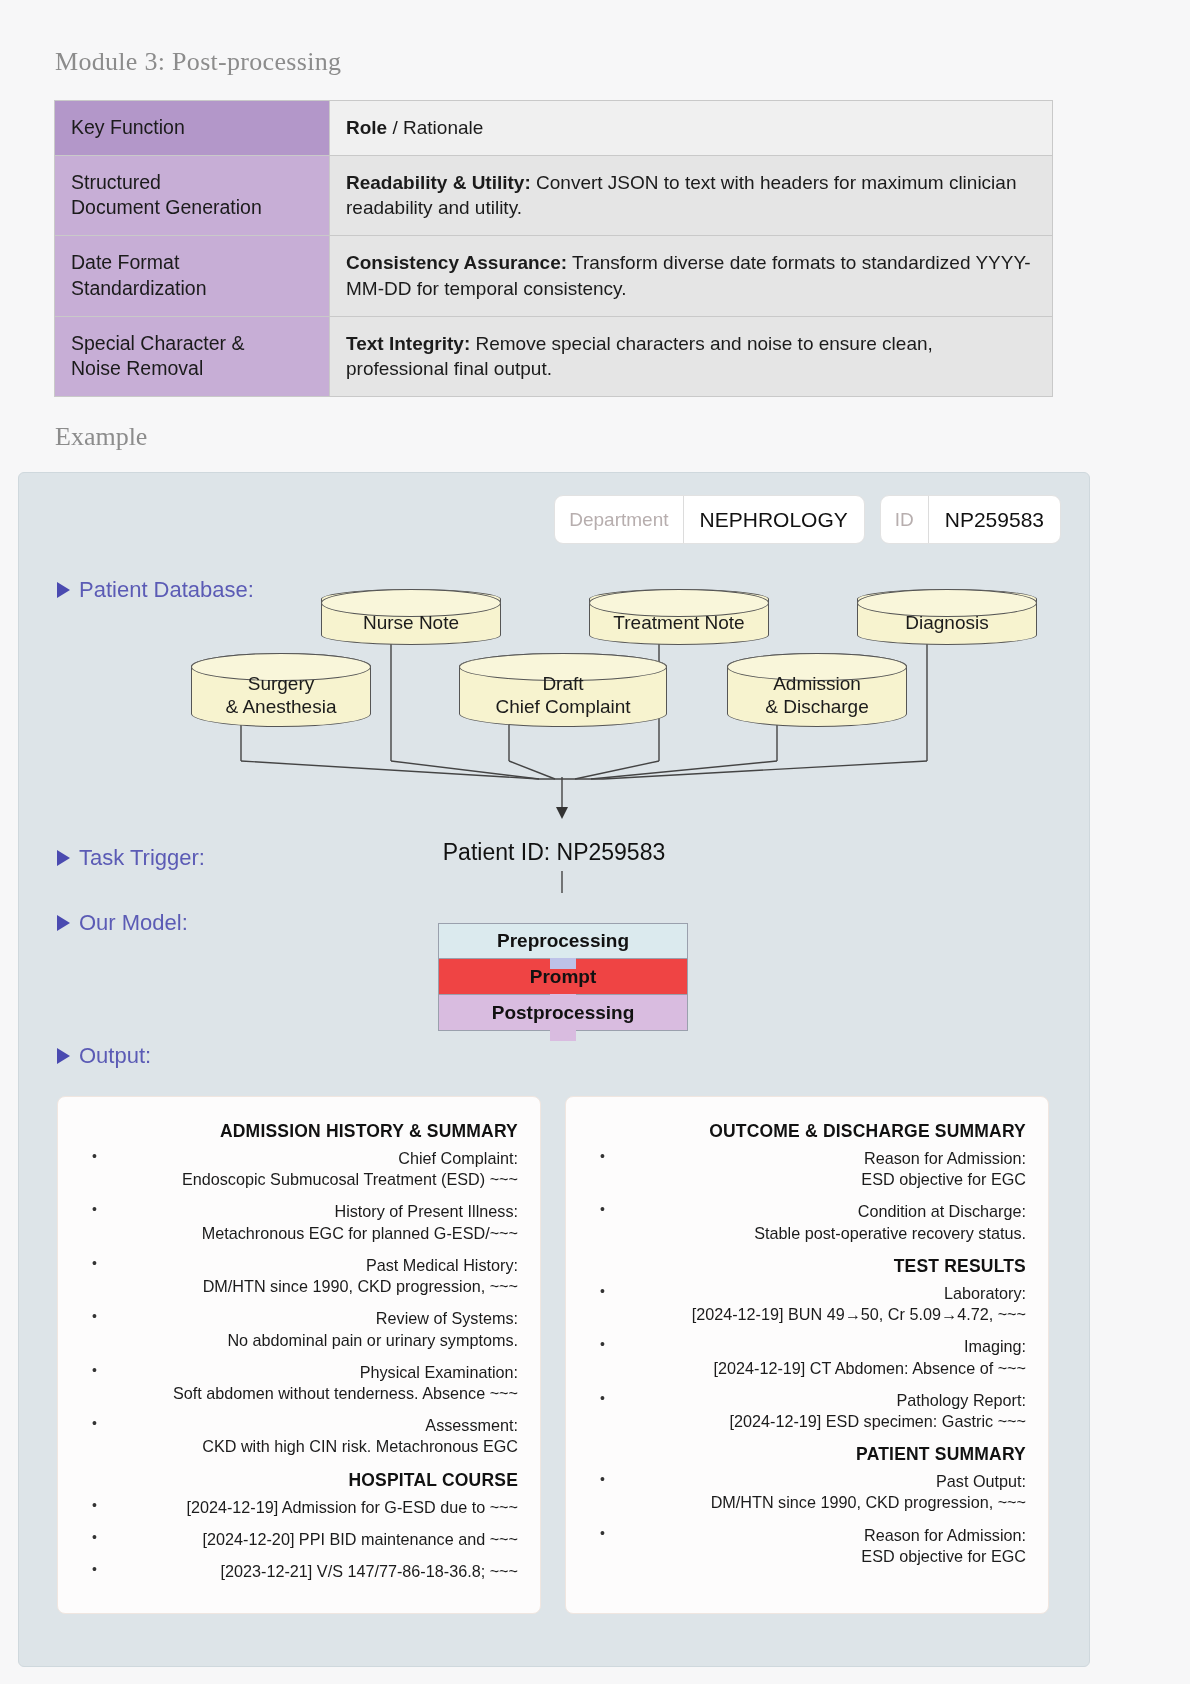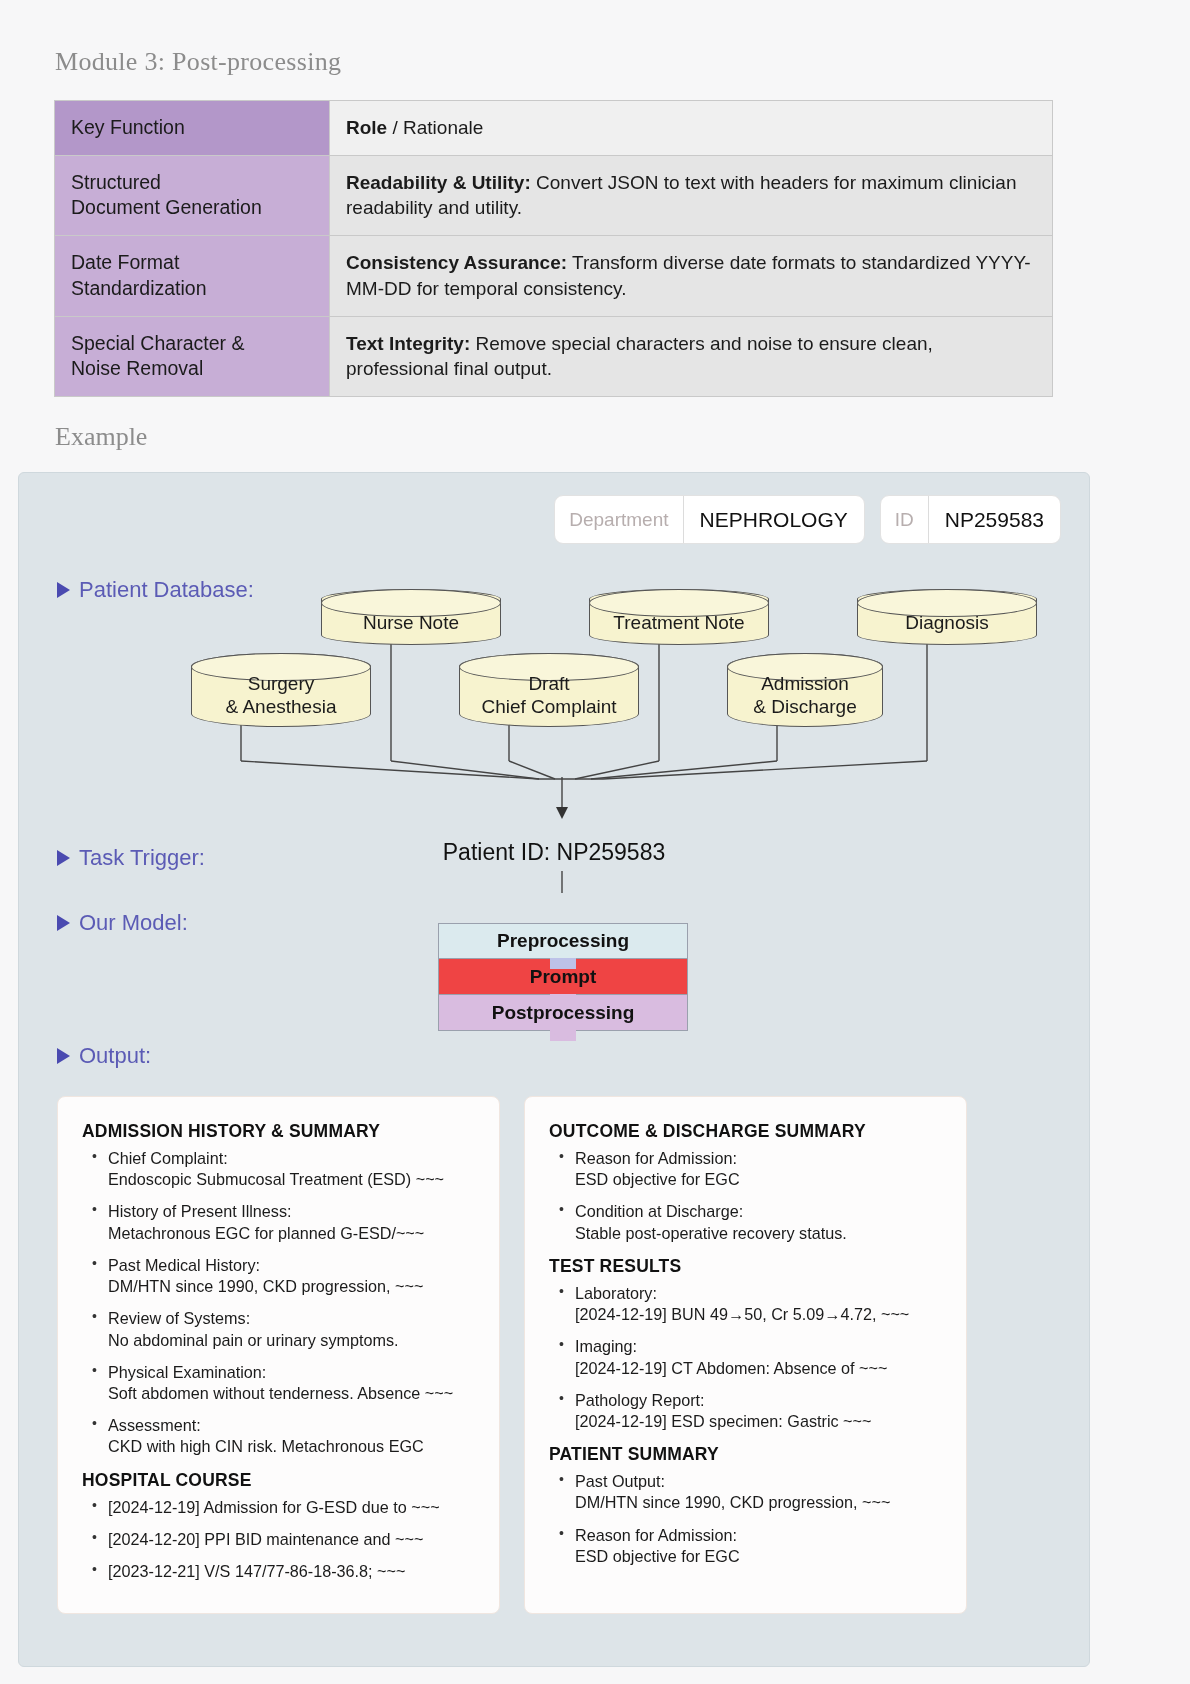--- a/index.html
+++ b/index.html
@@ -133,25 +133,26 @@
     background: inherit;
     clip-path: polygon(0 0, 100% 0, 50% 100%);
   }
   .notch.n1 { background: #bdc2e8; }
   .notch.n2 { background: #d9bce0; }
   .notch.n3 { background: #d9bce0; }
 
   
   .cards { position: absolute; left: 38px; top: 623px; display: flex; gap: 24px; }
   .card {
-    width: 443px; min-height: 450px;
+    width: 484px; min-height: 450px;
     background: #fdfcfc;
     border: 1px solid #f0e6e0;
     border-radius: 8px;
     padding: 24px 22px 20px 24px;
+    text-align: right;
   }
   .card h4 {
     font-size: 17.5px; font-weight: bold; letter-spacing: .2px;
     margin-bottom: 6px; color: #111;
   }
   .card h4.mt { margin-top: 12px; }
   .card ul { list-style: none; margin-bottom: 2px; }
   .card li {
     position: relative;
     padding-left: 26px;
@@ -260,24 +261,24 @@
     </div>
     <div class="cyl" style="left:570px; top:116px; width:180px; height:56px;">
       <span>Treatment Note</span>
     </div>
     <div class="cyl" style="left:838px; top:116px; width:180px; height:56px;">
       <span>Diagnosis</span>
     </div>
     <div class="cyl multi" style="left:172px; top:180px; width:180px; height:74px;">
       <span>Surgery<br>&amp; Anesthesia</span>
     </div>
-    <div class="cyl multi" style="left:440px; top:180px; width:180px; height:74px;justify-content:center;">
+    <div class="cyl multi" style="left:440px; top:180px; width:208px; height:74px;justify-content:center;">
       <span>Draft<br>Chief Complaint</span>
     </div>
-    <div class="cyl multi" style="left:708px; top:180px; width:156px; height:74px;">
+    <div class="cyl multi" style="left:708px; top:180px; width:180px; height:74px;">
       <span>Admission<br>&amp; Discharge</span>
     </div>
   </div>
 
   <div style="position:absolute; left:0; right:0; top:366px; text-align:center;">
     <span style="font-size:23px; color:#111;">Patient ID: NP259583</span>
   </div>
 
   <div class="pipe">
     <div class="pipe-row pre">

